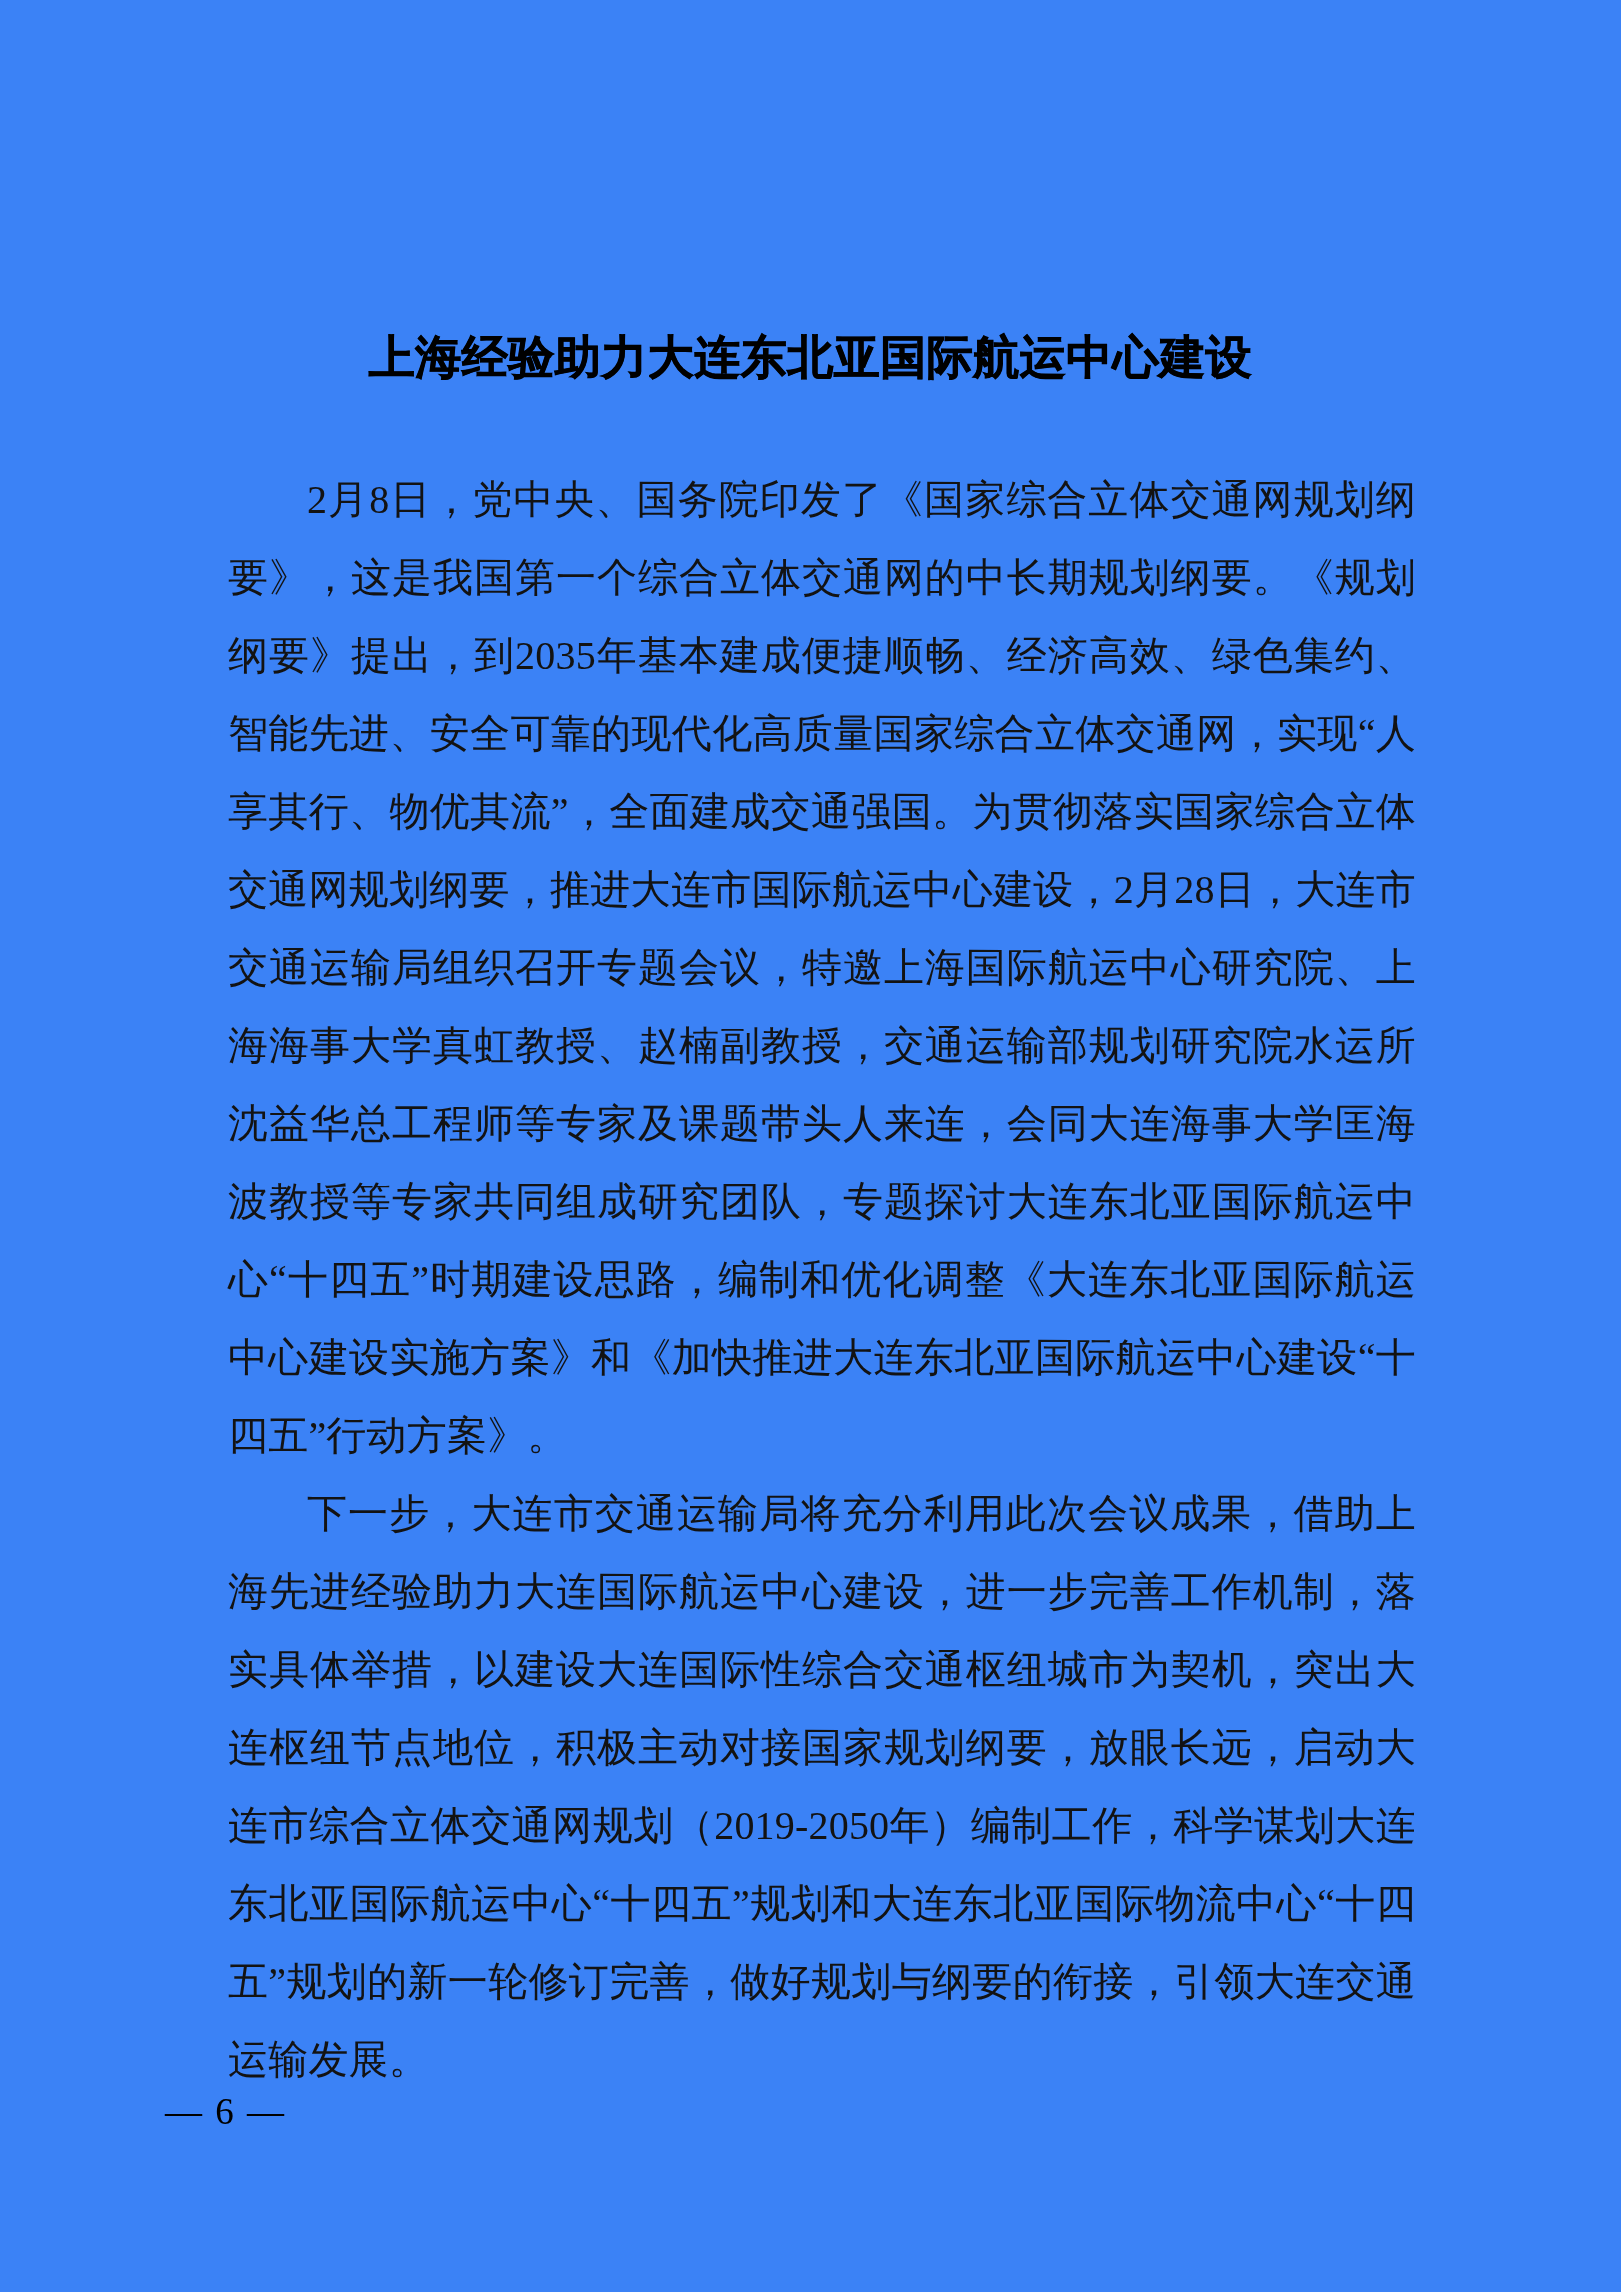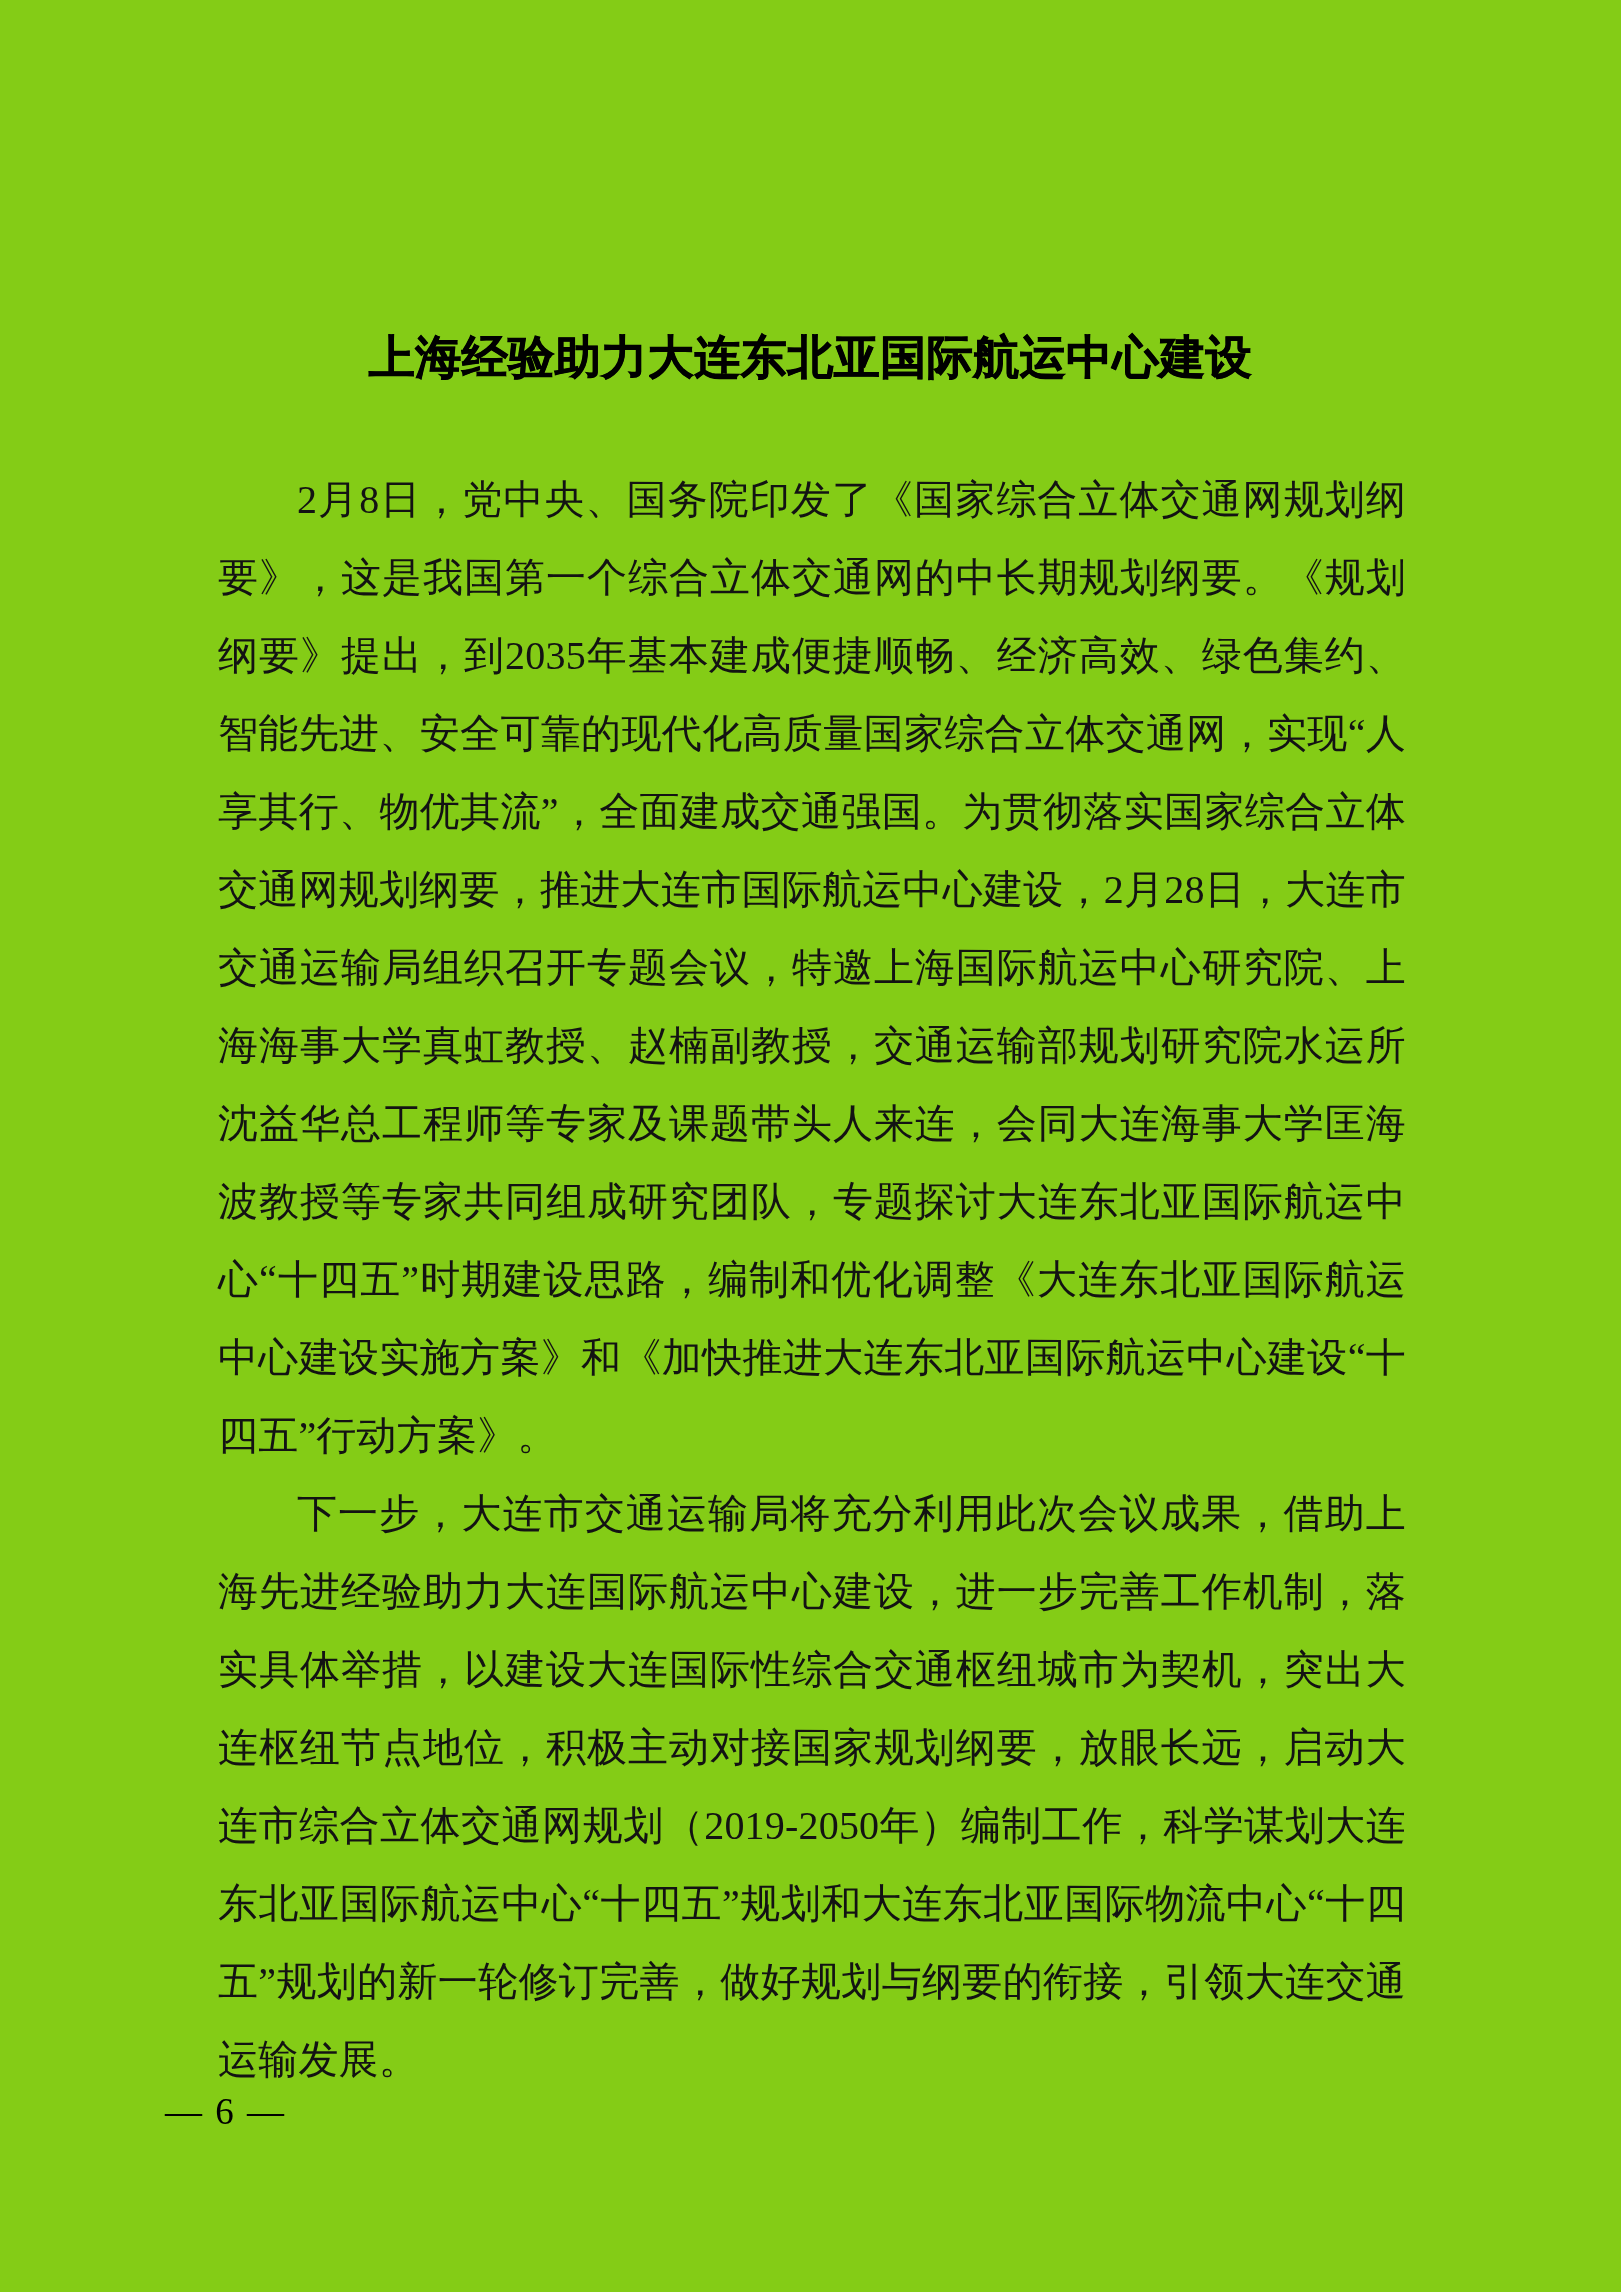--- a/index.html
+++ b/index.html
@@ -14,21 +14,21 @@
     font-family: "Liberation Serif", "DejaVu Serif", serif;
     color: #000000;
     overflow: hidden;
   }
 
   .page {
     position: absolute;
     top: 0; left: 0;
     width: 1621px;
     height: 2293px;
-    background: #84cc16;
+    background: #3b82f6;
   }
 
   
   .doc-title {
     position: absolute;
     left: 0;
     top: 299px;
     width: 1621px;
     text-align: center;
     font-family: "Liberation Serif", "DejaVu Serif", serif;
@@ -36,21 +36,21 @@
     font-weight: 700;
     letter-spacing: 0.5px;
     line-height: 1.2;
     color: #000000;
     -webkit-text-stroke: 0.7px #000;
   }
 
   
   .body-col {
     position: absolute;
-    left: 218px;
+    left: 228px;
     top: 461px;
     width: 1188px;
   }
 
   .para {
     font-family: "Liberation Serif", "DejaVu Serif", serif;
     font-size: 40px;
     line-height: 78px;
     text-align: justify;
     text-justify: inter-character;

